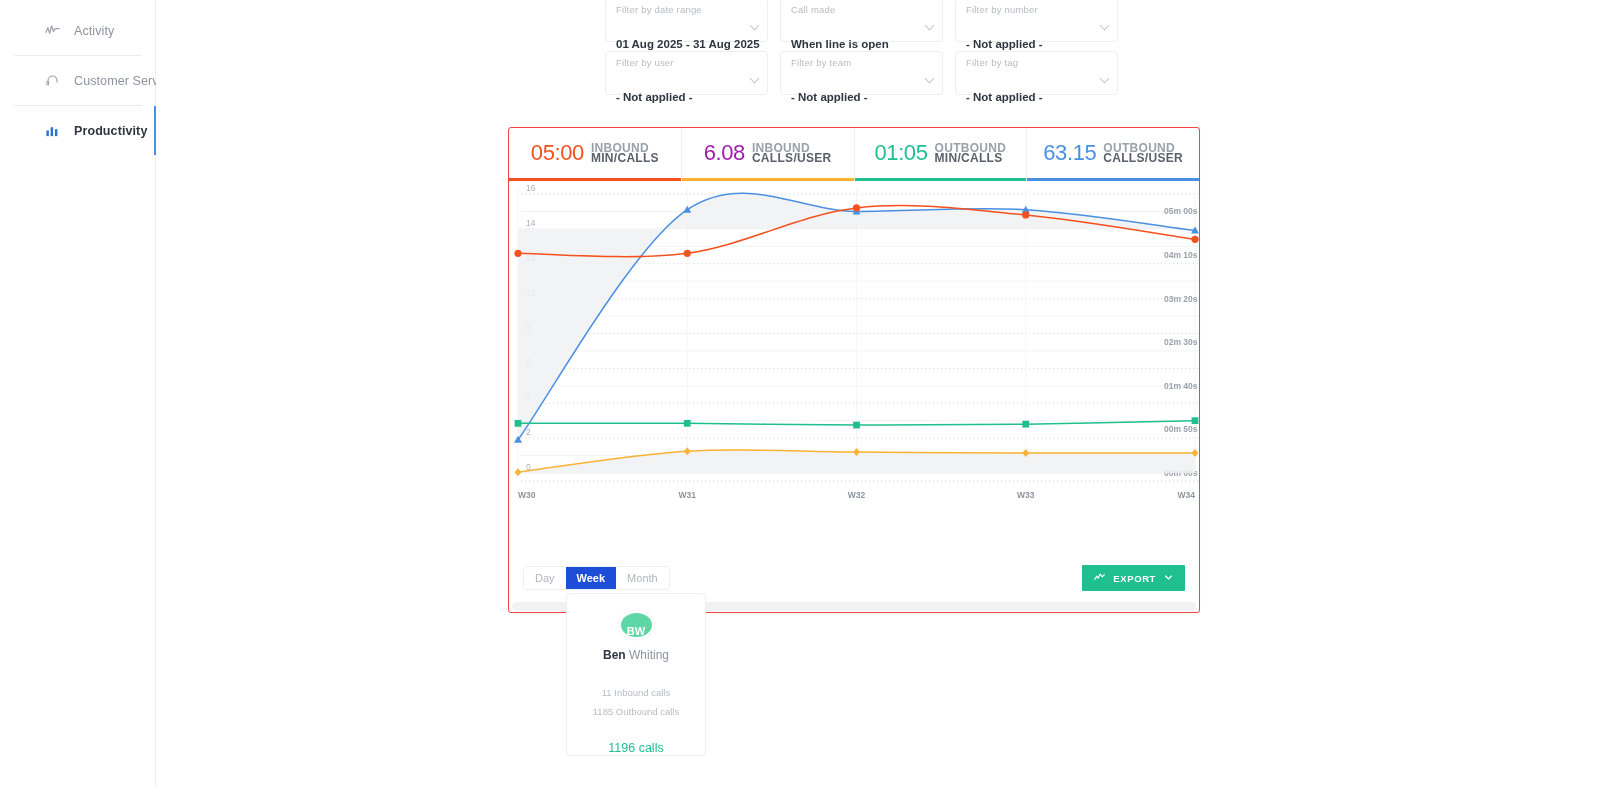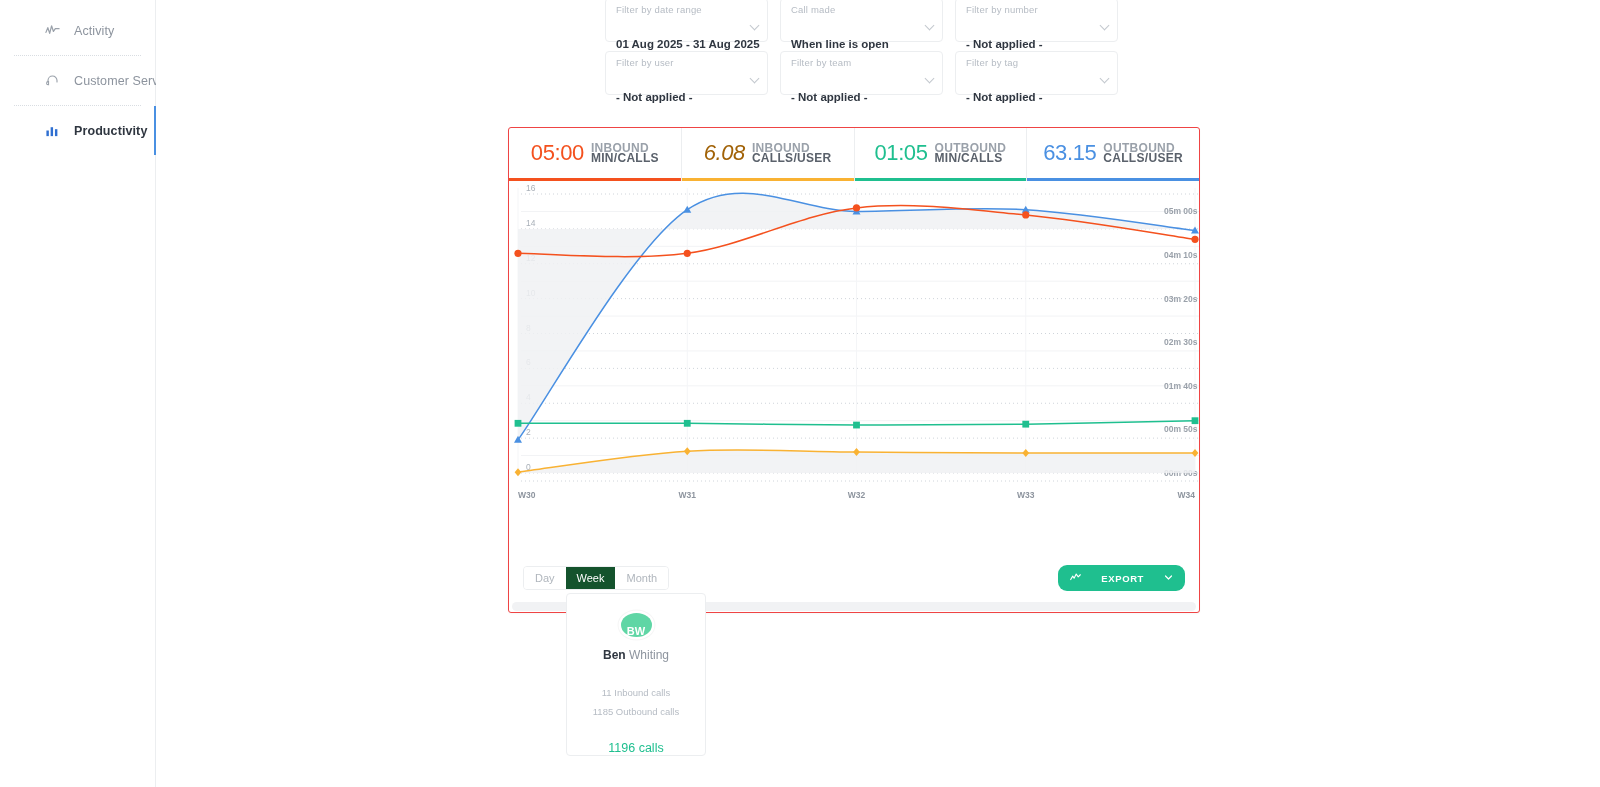--- a/index.html
+++ b/index.html
@@ -149,36 +149,36 @@
     background: #fff;
   }
   .seg-btn {
     padding: 0 11px;
     display: flex; align-items: center;
     font-size: 11px;
     color: #b0b6bd;
     cursor: pointer;
     background: #fff;
   }
-  .seg-btn.on { background: #14532d; color: #fff; font-weight: 400; }
+  .seg-btn.on { background: #1d4ed8; color: #fff; font-weight: 700; }
   .tz {
     position: absolute; left: 50%; transform: translateX(-50%);
     width: 180px;
     text-align: center;
     cursor: pointer;
   }
   .tz-label { font-size: 9.5px; color: #b6bcc4; line-height: 12px; }
   .tz-value { font-size: 12px; color: #2f3640; font-weight: 700; margin-top: 2px; }
   .tz .caret { right: 24px; bottom: 4px; }
   .export {
     position: absolute; right: 14px;
-    display: flex; align-items: center; gap: 20px;
+    display: flex; align-items: center; gap: 8px;
     background: #1fbf8f; color: #fff;
     height: 26px; padding: 0 12px;
-    border-radius: 9px;
+    border-radius: 1px;
     font-size: 9.5px; font-weight: 700; letter-spacing: .6px;
     cursor: pointer;
     border: none;
   }
   .scrollbar {
     position: absolute; left: 3px; right: 3px; bottom: 1px;
     height: 9px;
     background: #f1f2f4;
     border-radius: 5px;
     cursor: pointer;
@@ -298,21 +298,21 @@
       <div class="kpis">
         <div class="kpi">
           <span class="kpi-num" style="color: rgb(244, 81, 30);">05:00</span>
           <span class="kpi-cap">
             <span>INBOUND</span><br>
             <span class="b">MIN/CALLS</span>
           </span>
           <span class="kpi-underline" style="background: rgb(244, 81, 30);"></span>
         </div>
         <div class="kpi">
-          <span class="kpi-num" style="color: #a16207; font-style: italic;">6.08</span>
+          <span class="kpi-num" style="color: #a21caf;">6.08</span>
           <span class="kpi-cap">
             <span>INBOUND</span><br>
             <span class="b">CALLS/USER</span>
           </span>
           <span class="kpi-underline" style="background: rgb(249, 178, 51);"></span>
         </div>
         <div class="kpi">
           <span class="kpi-num" style="color: rgb(31, 191, 143);">01:05</span>
           <span class="kpi-cap">
             <span>OUTBOUND</span><br>

